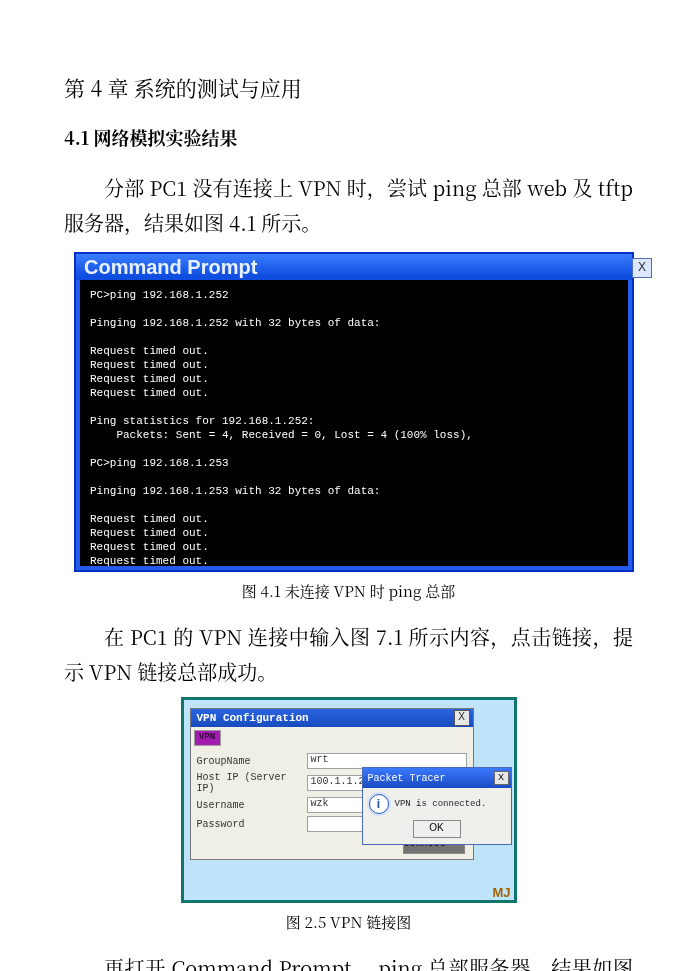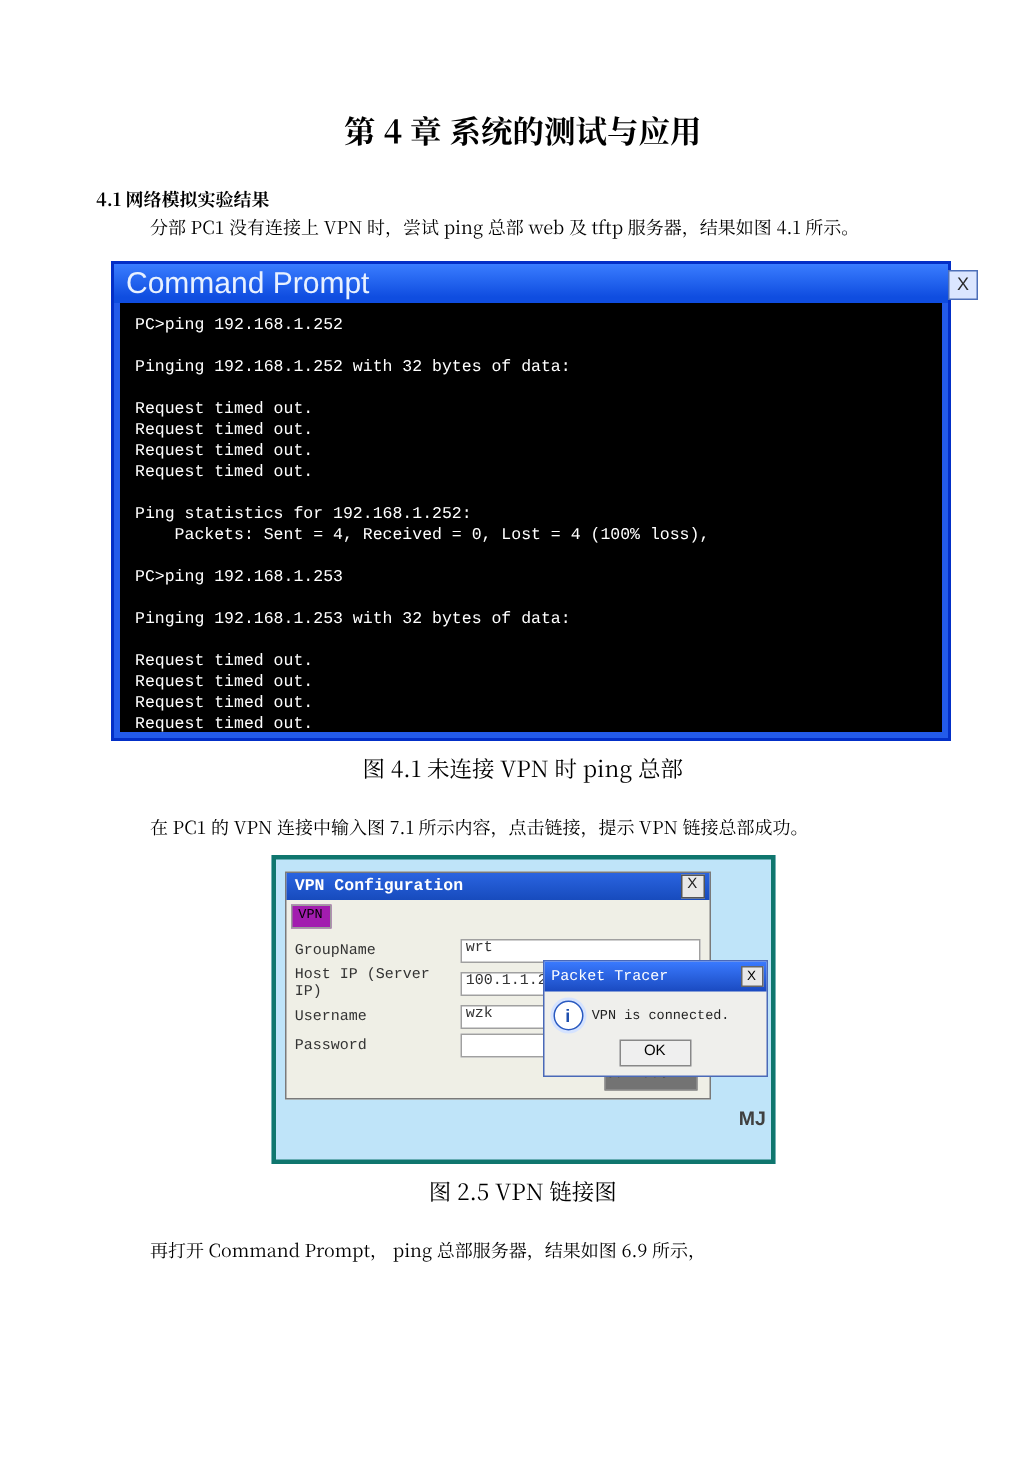--- a/index.html
+++ b/index.html
@@ -1,27 +1,27 @@
 <!DOCTYPE html>
 <html><head>
 <meta charset="utf-8">
 <style>
   html,body{margin:0;padding:0;background:#fff;}
   body{font-family:"Songti SC","SimSun","Noto Serif CJK SC",serif;color:#000;}
   .page{width:687px;height:971px;position:relative;padding:72px 54px 40px 64px;box-sizing:border-box;}
-  .chapter-title{text-align:center;font-size:21px;font-weight:bold;margin:0 0 22px;}
-  .section-title{font-size:12px;font-weight:bold;margin:8px 0 0;}
-  .para{font-size:12px;line-height:1.75;text-indent:2em;margin:0 12px 8px;text-align:justify;}
+  .chapter-title{font-size:21px;font-weight:normal;margin:0 0 22px;}
+  .section-title{font-size:18px;font-weight:bold;margin:8px 0 20px;}
+  .para{font-size:20px;line-height:1.75;text-indent:2em;margin:0 0 8px;text-align:justify;}
   .fig-cap{text-align:center;font-size:15px;margin:8px 0 18px;}
   .fig-wrap{margin:12px auto 0;}
 
   
   .cp{width:556px;margin:10px 0 4px 10px;border:2px solid #032fc7;background:#235bea;position:relative;}
   .cp-title{background:linear-gradient(#3a7dff,#0f4de0 85%);height:26px;display:flex;align-items:center;padding-left:8px;}
-  .cp-title span{color:#e8f1ff;font-family:"Arial",sans-serif;font-weight:normal;font-size:20px;}
+  .cp-title span{color:#e8f1ff;font-family:"Arial",sans-serif;font-weight:bold;font-size:20px;}
   .cp-body{background:#000;margin:0 4px 4px;padding:8px 10px;font-family:"Courier New",monospace;color:#fff;font-size:11px;line-height:14px;white-space:pre;overflow:hidden;height:270px;}
   .cp-x{position:absolute;right:-20px;top:4px;width:18px;height:18px;background:#dbe6ff;border:1px solid #4d6fb8;color:#2a2a2a;font-family:Arial;font-size:12px;text-align:center;line-height:16px;}
 
   
   .vpn-wrap{width:330px;height:200px;margin:8px auto 4px;background:#bfe4f9;border:3px solid #0f766e;position:relative;overflow:hidden;}
   .vpn-win{position:absolute;left:6px;top:8px;width:282px;background:#efefe6;border:1px solid #7a7a7a;}
   .vpn-tb{height:18px;background:linear-gradient(#2a64e0,#174bbd);display:flex;align-items:center;padding-left:6px;}
   .vpn-tb span{color:#fff;font:bold 11px "Courier New",monospace;}
   .vpn-tb .x{margin-left:auto;width:14px;height:14px;background:#e8e8e8;border:1px solid #555;color:#222;font:10px Arial;text-align:center;line-height:12px;margin-right:3px;}
   .vpn-tab{margin:3px 0 0 3px;width:25px;height:14px;background:#a21caf;border:1px solid #9c9c9c;font:9px "Courier New";text-align:center;line-height:13px;}
@@ -31,21 +31,21 @@
   .vinp{flex:1;height:14px;background:#fff;border:1px solid #a0a0a0;padding-left:3px;line-height:14px;font:10px "Courier New";}
   .vbtn{position:absolute;right:8px;bottom:5px;height:16px;width:60px;background:#737373;border:1px solid #888;font:10px "Courier New";text-align:left;line-height:14px;}
   .dlg{position:absolute;right:2px;top:67px;width:148px;background:#efefec;border:1px solid #4a69b8;z-index:2;}
   .dlg-tb{height:20px;background:linear-gradient(#3a7aff,#1a4ac0);display:flex;align-items:center;}
   .dlg-tb span{color:#fff;font:10px "Courier New";padding-left:5px;}
   .dlg-tb .x{margin-left:auto;width:13px;height:12px;background:#e8e8e8;border:1px solid #666;font:9px Arial;text-align:center;line-height:11px;margin-right:2px;}
   .dlg-body{display:flex;align-items:center;padding:6px 6px 4px 6px;font:9px "Courier New";color:#222;}
   .info-ico{width:18px;height:18px;border-radius:50%;background:#fff;border:1px solid #2a5ac0;display:flex;align-items:center;justify-content:center;margin-right:6px;box-shadow:0 0 0 2px #d5e3ff;}
   .info-ico span{color:#1e4fae;font:bold 12px Arial;}
   .dlg-ok{margin:2px auto 6px;width:46px;height:16px;border:1px solid #888;background:#efefef;font:10px Arial;text-align:center;line-height:14px;}
-  .mj{position:absolute;right:3px;bottom:20px;font:bold 13px Arial;color:#404040;}
+  .mj{position:absolute;right:3px;bottom:0;font:bold 13px Arial;color:#a16207;}
 </style>
 </head>
 <body>
 
 <div class="page">
   <h1 class="chapter-title">第 4 章  系统的测试与应用</h1>
   <h2 class="section-title">4.1  网络模拟实验结果</h2>
   <p class="para">分部 PC1 没有连接上 VPN 时，尝试 ping 总部 web 及 tftp 服务器，结果如图 4.1 所示。</p>
 
   <div class="fig-wrap">

